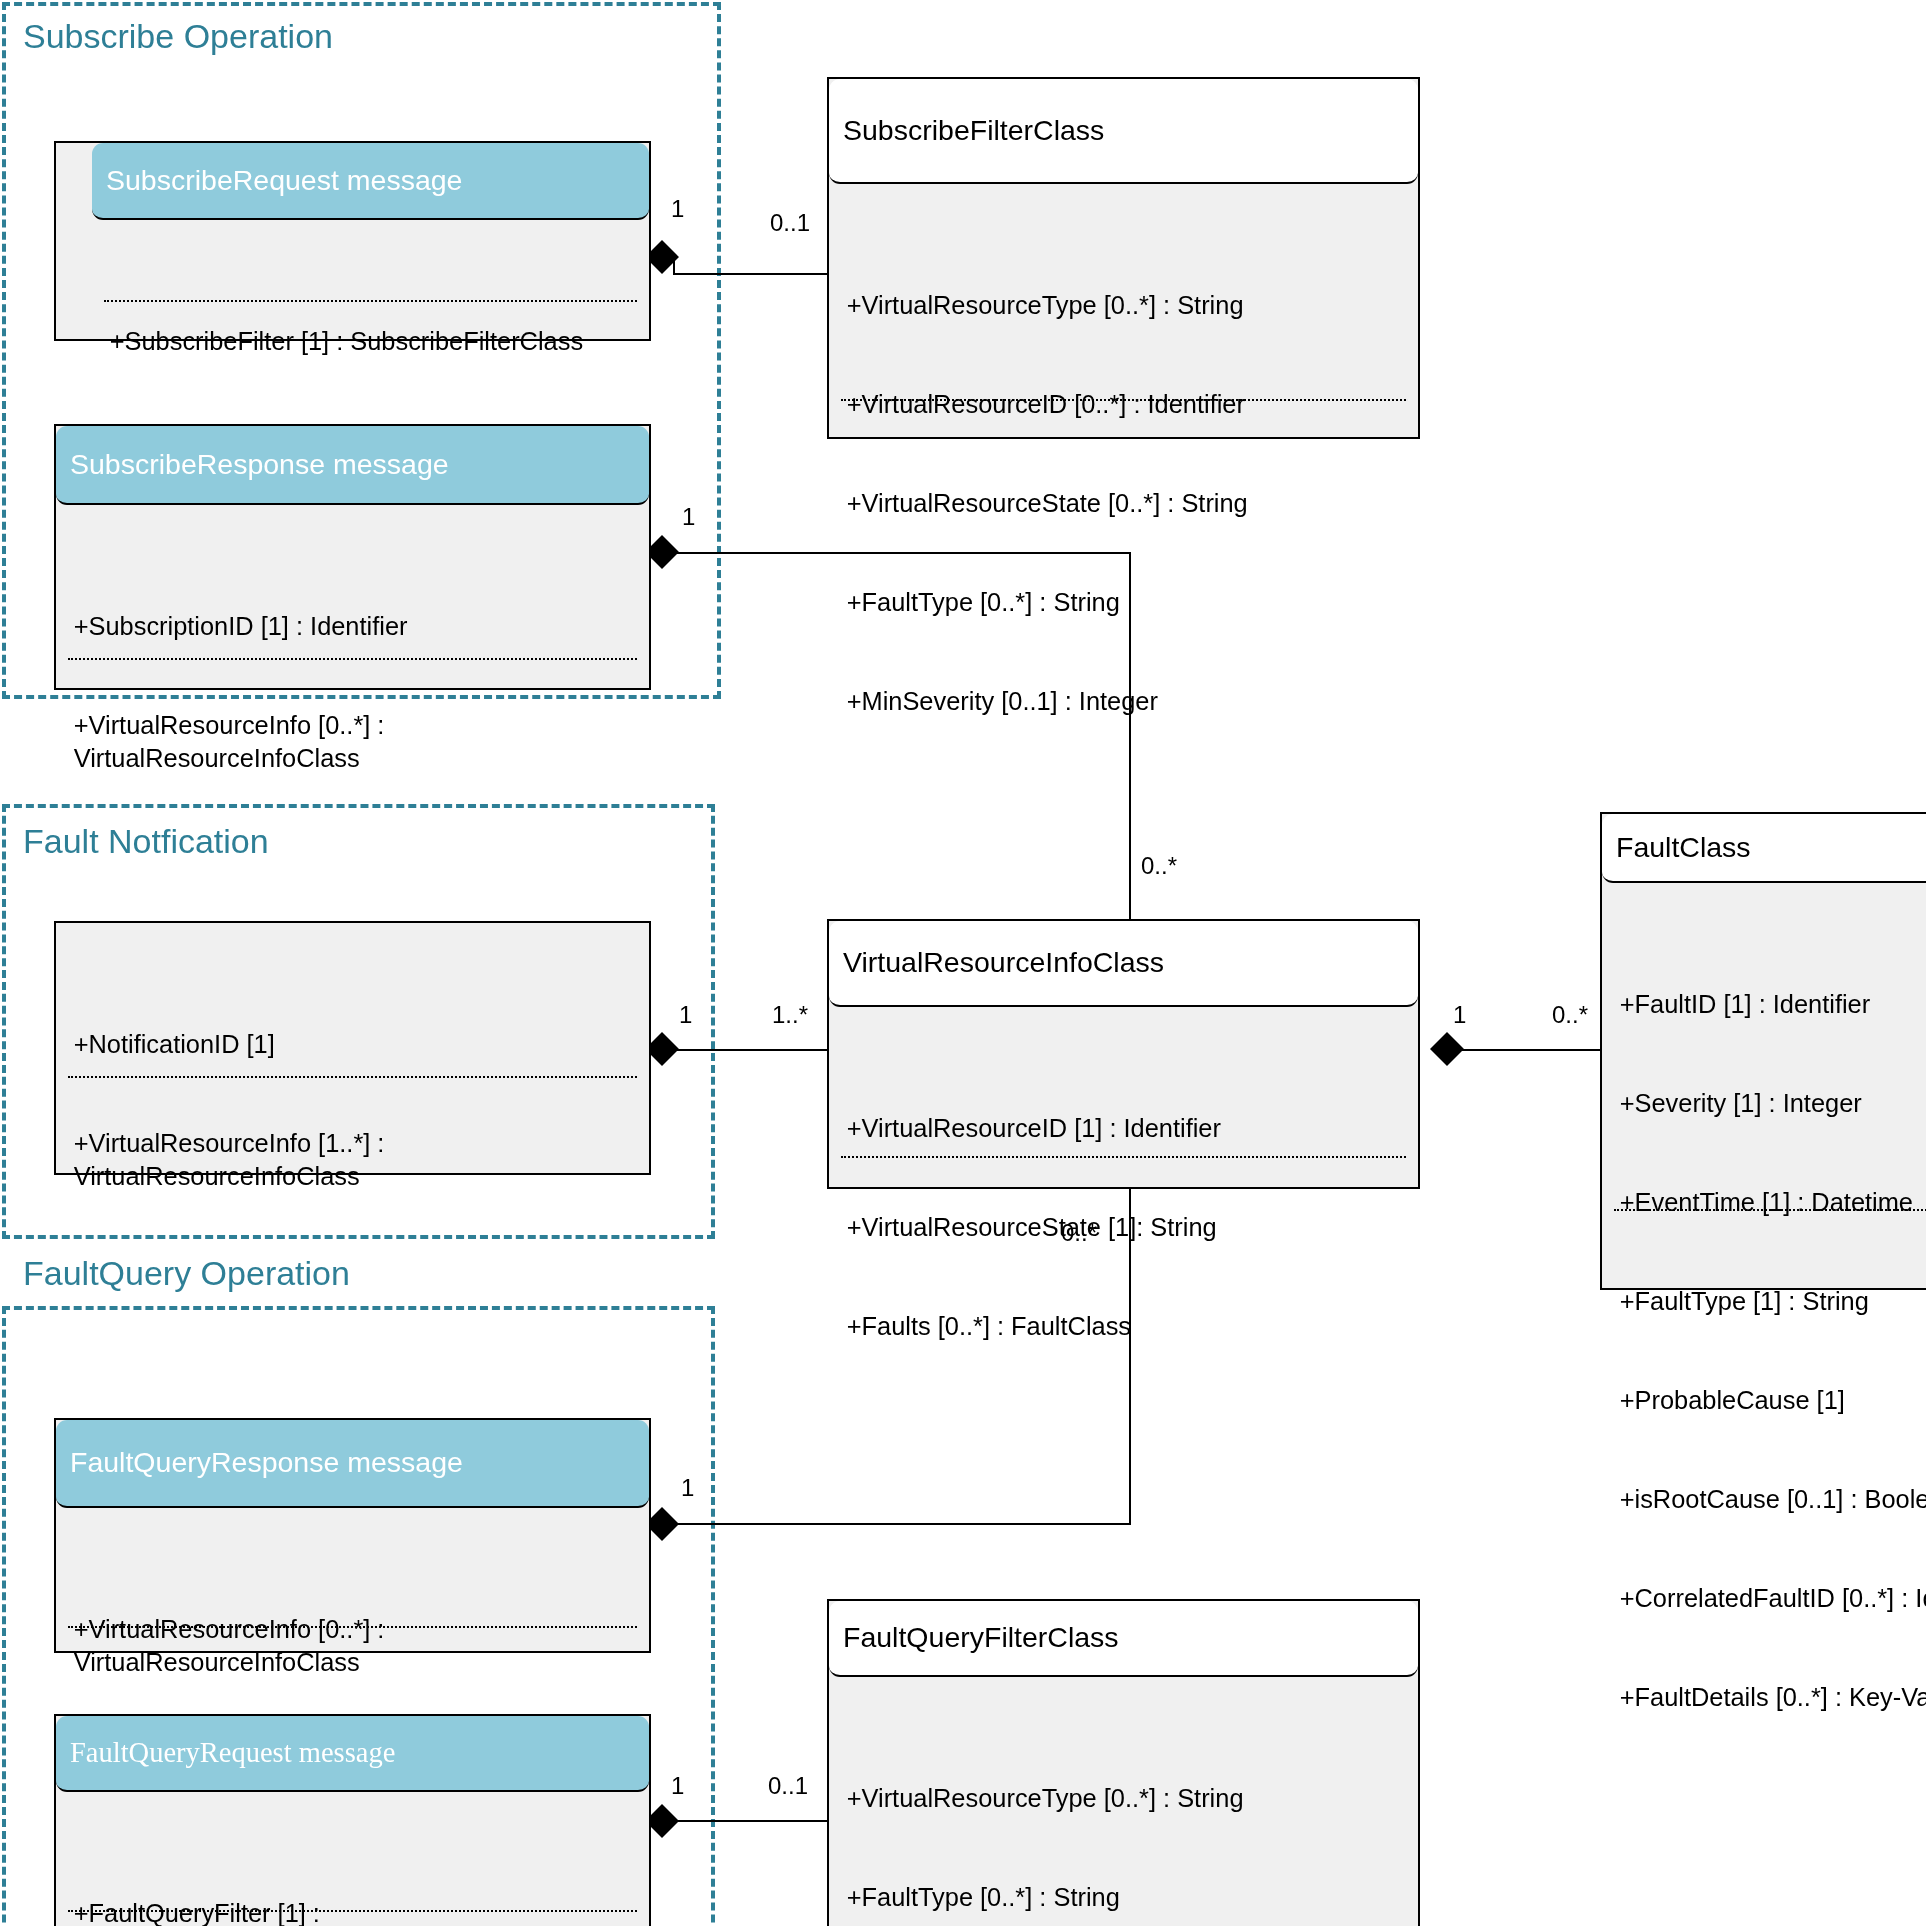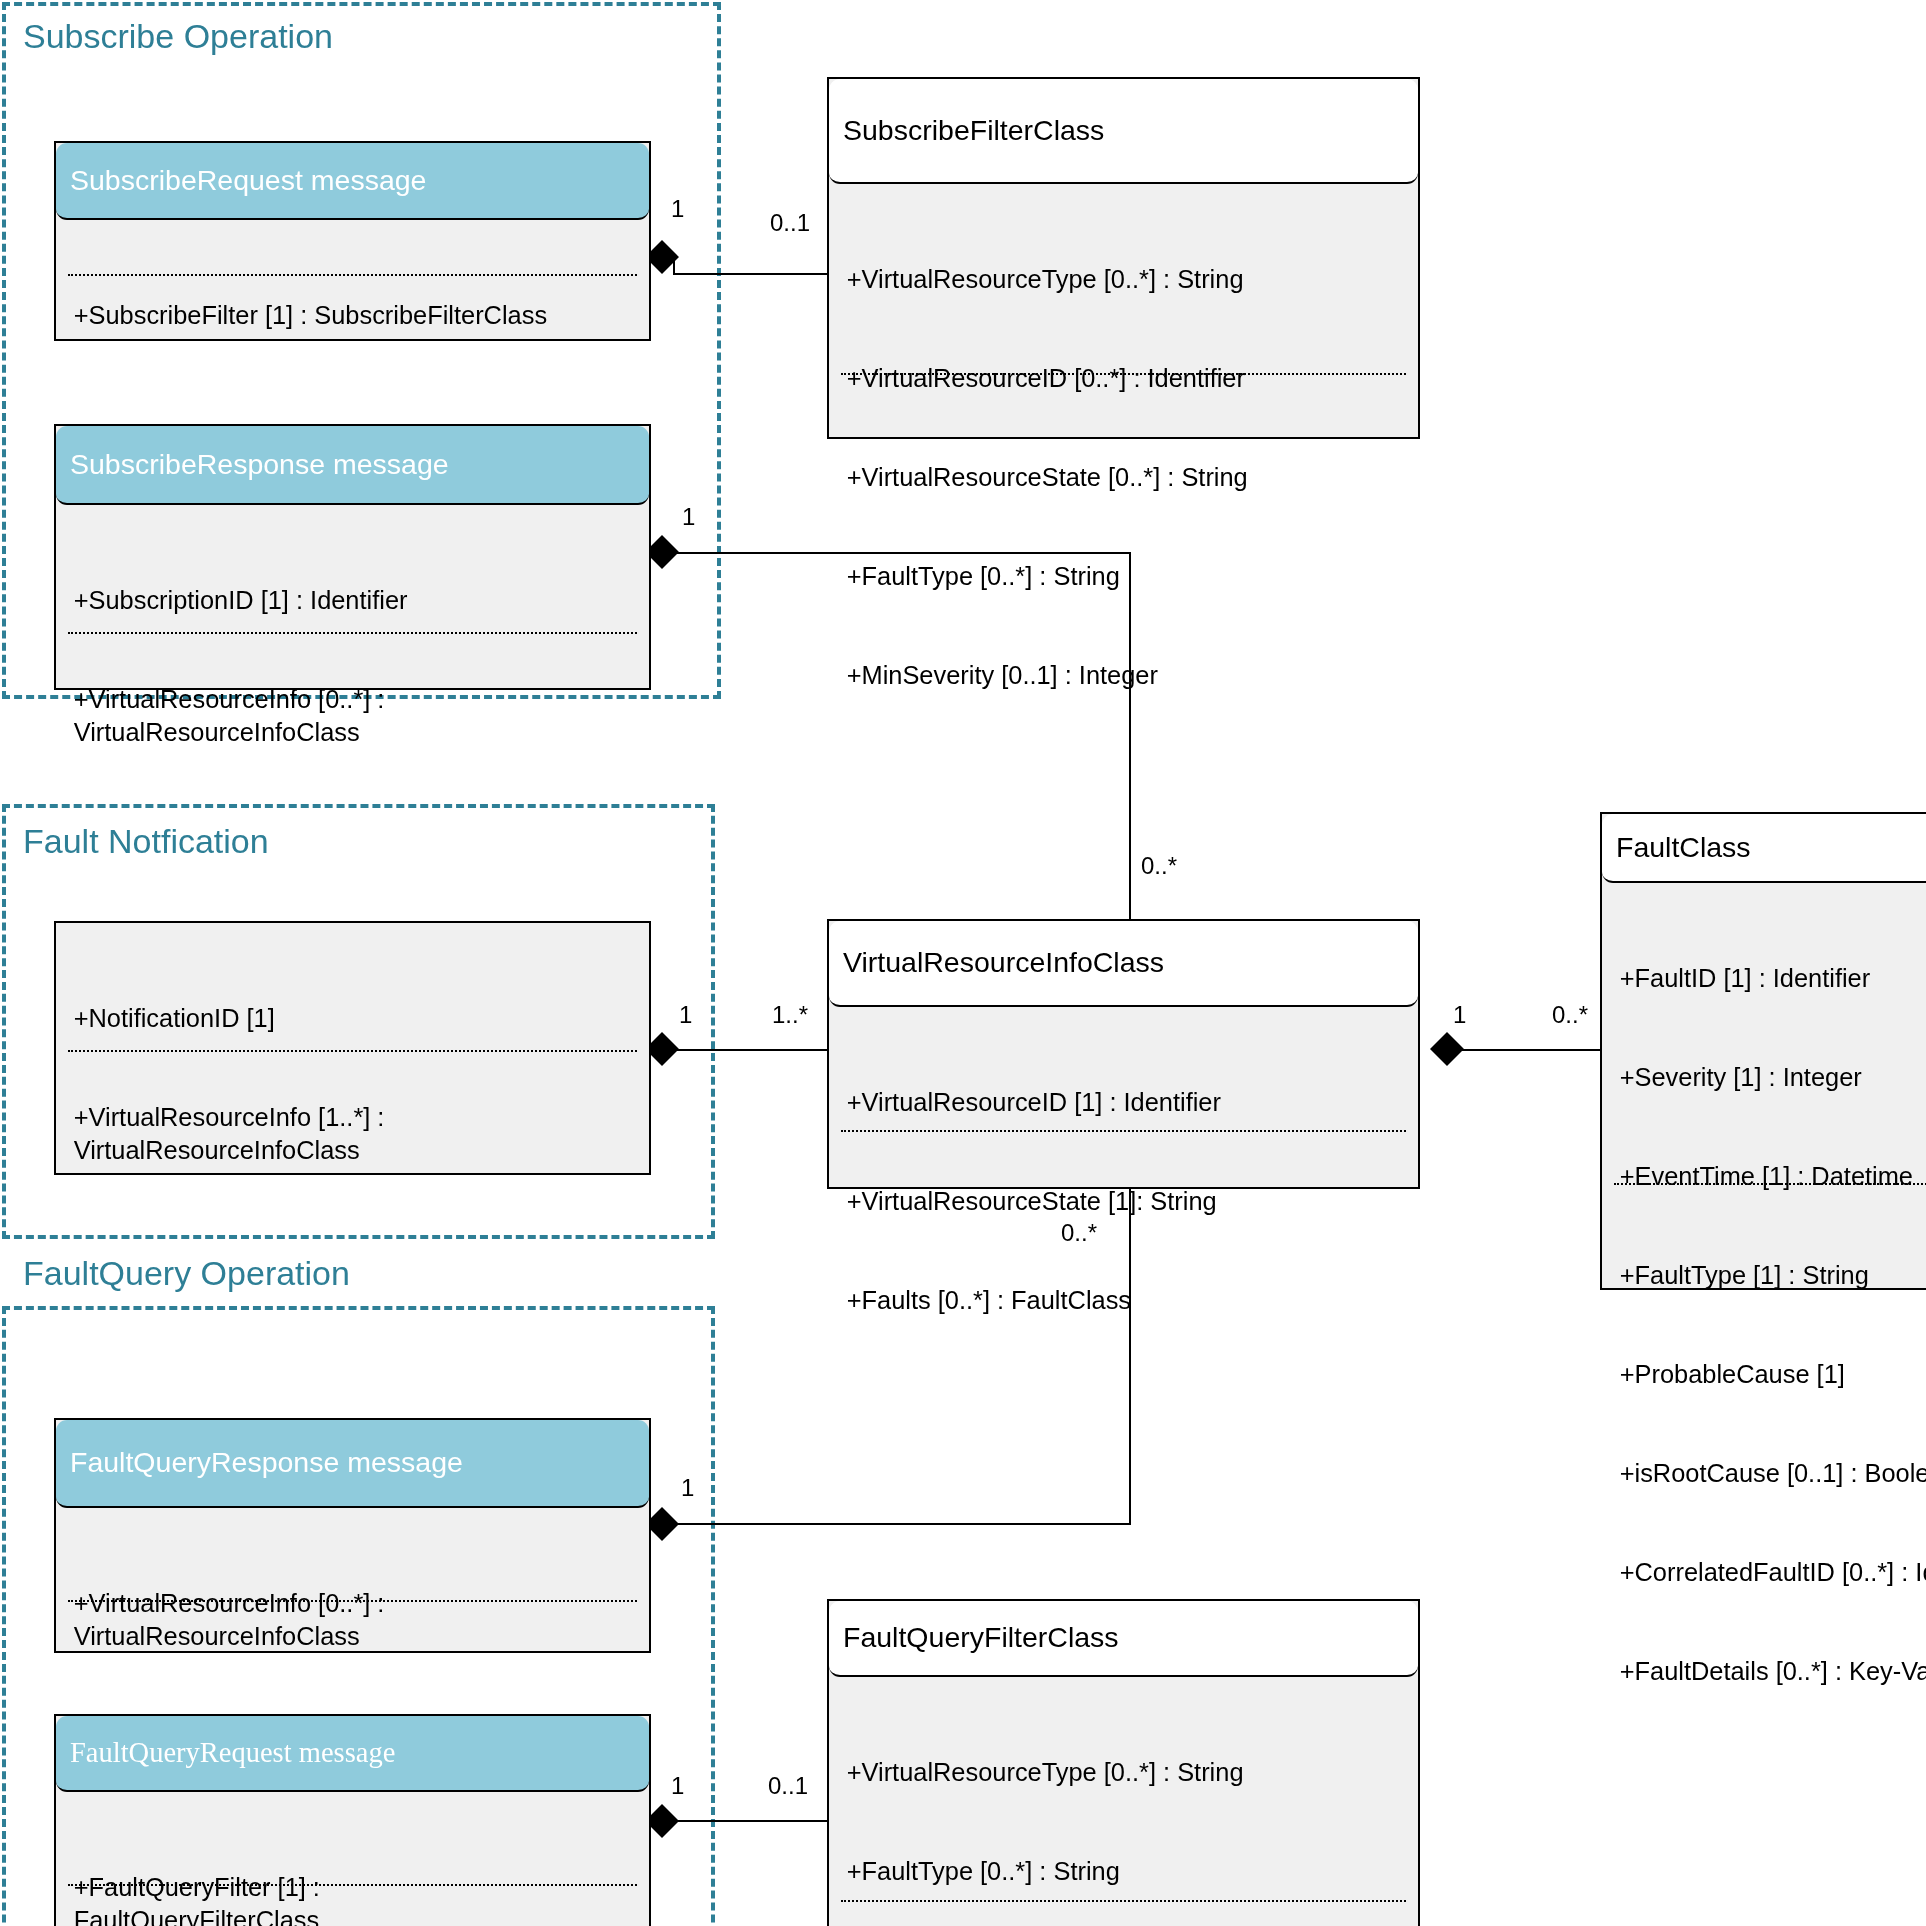--- a/index.html
+++ b/index.html
@@ -52,20 +52,21 @@
     background:#FFFFFF;
     color:#000000;
   }
   .uml .body{
     position:relative;
     padding:13px 11.6px 0 17.7px;
     font-size:25.4px;
     line-height:1.30;
     color:#000;
     white-space:pre-wrap;
+    margin-top:26px;
   }
   .uml .attr{ white-space:pre-wrap; }
   .uml .sep{
     position:absolute;
     left:11.6px;
     right:11.6px;
     border-top:2.3px dotted #000;
   }
   
   .hline{position:absolute;background:#000;height:1.5px;}
@@ -125,21 +126,21 @@
   <div class="vline" style="left:1129px; top:1179px; height:346px;"></div>
   <div class="diamond" style="left:650px; top:1512px;"></div>
   <div class="mult" style="left:681px; top:1476px;">1</div>
   <div class="mult" style="left:1061px; top:1221px;">0..*</div>
 
   <div class="hline" style="left:665px; top:1820px; width:163px;"></div>
   <div class="diamond" style="left:650px; top:1809px;"></div>
   <div class="mult" style="left:671px; top:1774px;">1</div>
   <div class="mult" style="left:768px; top:1774px;">0..1</div>
 
-  <div class="uml msg" style="left:54px; top:141px; width:597px; height:200px;">
+  <div class="uml msg" style="left:54px; top:141px; width:597px; height:200px;padding-left:36px;">
     <div class="hdr" style="height:77px;">SubscribeRequest message</div>
     <div class="body">
       <div class="attr">+SubscribeFilter [1] : SubscribeFilterClass</div>
       <div class="sep" style="top:54px;"></div>
     </div>
   </div>
 
   <div class="uml msg" style="left:54px; top:424px; width:597px; height:266px;">
     <div class="hdr" style="height:79px;">SubscribeResponse message</div>
     <div class="body">

